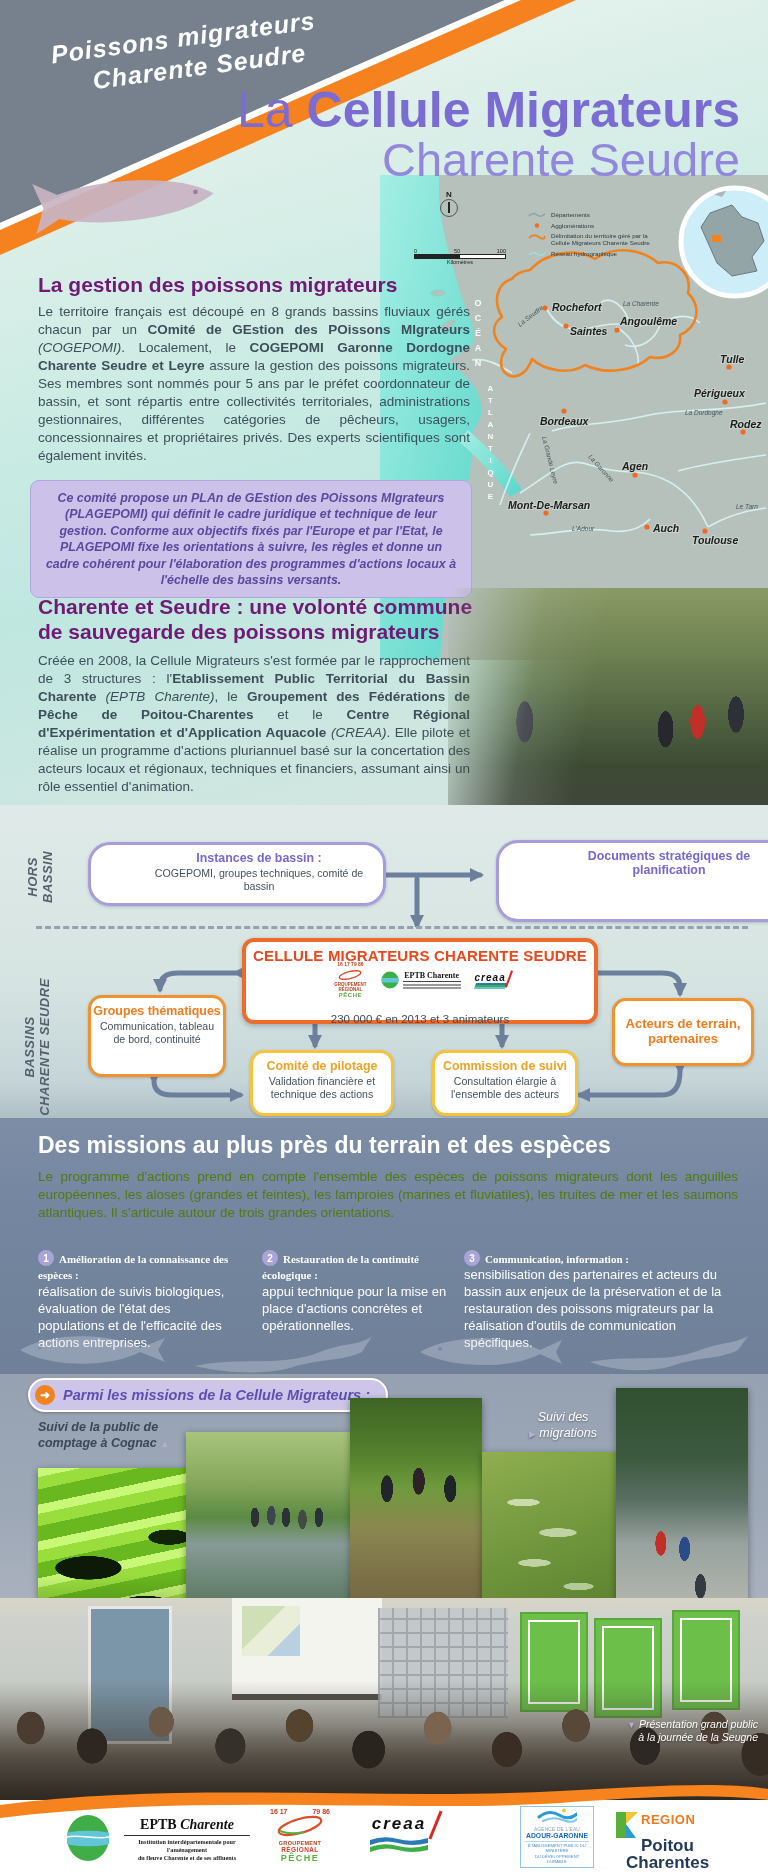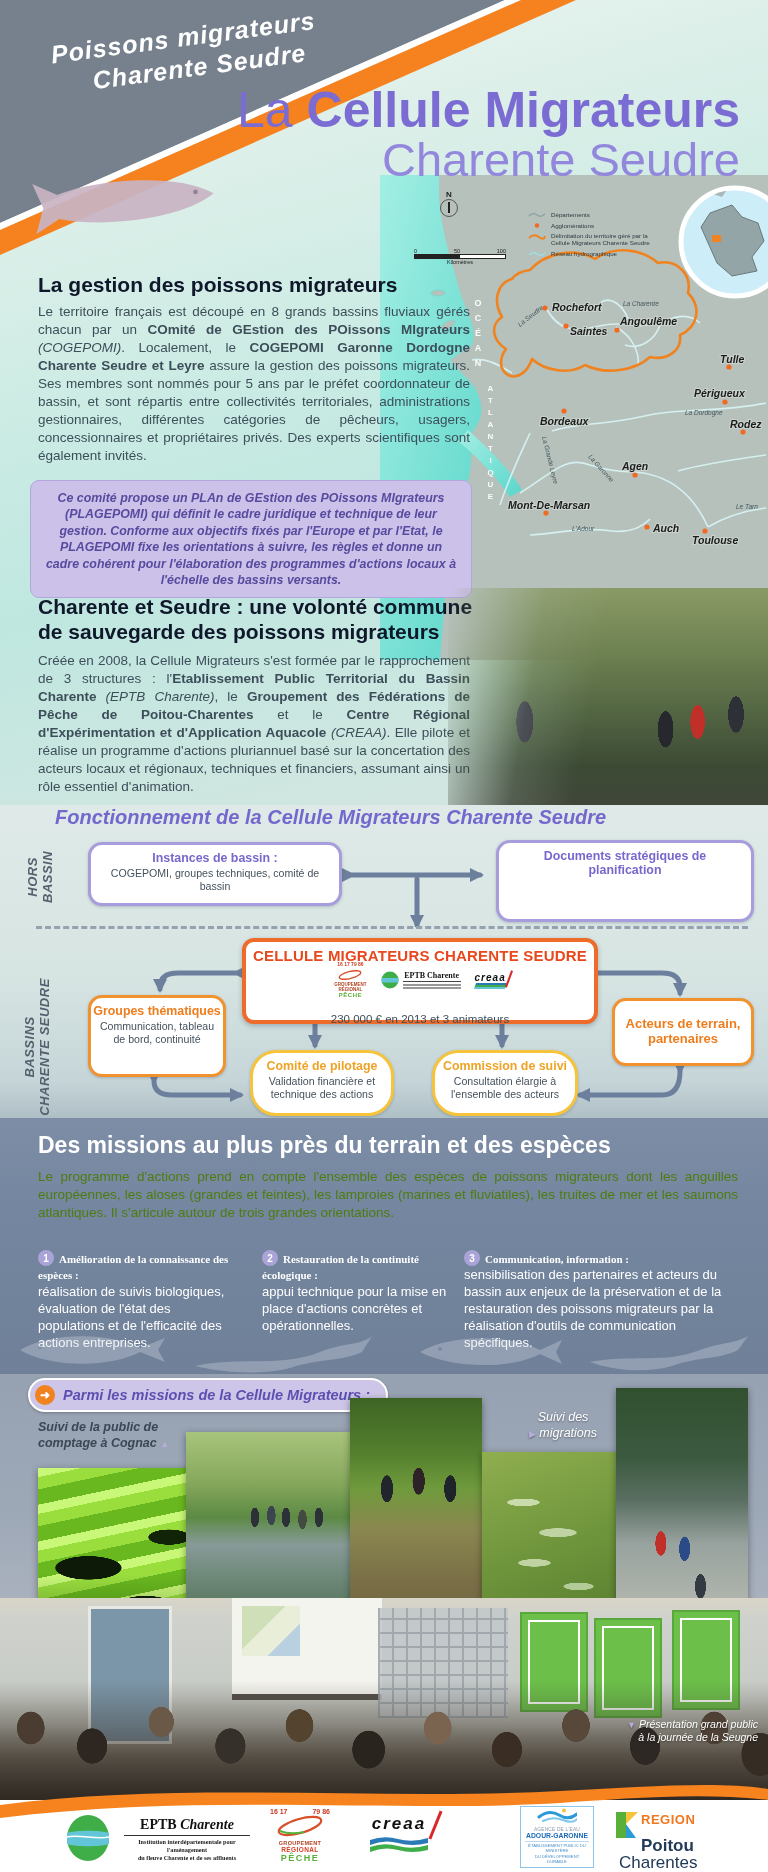--- a/index.html
+++ b/index.html
@@ -36,21 +36,21 @@
   .compass{position:absolute;left:438px;top:190px;width:22px;text-align:center;color:#222;}
   .compass .n{font-size:8px;font-weight:bold;}
   .compass .circ{width:16px;height:16px;border:1px solid #555;border-radius:50%;margin:0 auto;position:relative;}
   .compass .needle{position:absolute;left:6.5px;top:2px;width:2px;height:11px;background:#222;}
   .scalebar{position:absolute;left:414px;top:247px;width:92px;font-size:5.5px;color:#222;text-align:center;}
   .scalebar .bar{display:flex;height:3px;border:1px solid #222;}
   .scalebar .bar i{flex:1;}
   .scalebar .b1{background:#222;} .scalebar .b2{background:#fff;}
   .scalebar .ticks{display:flex;justify-content:space-between;margin-top:1px;}
   
-  .h2{position:absolute;left:38px;width:440px;color:#0f172a;font-size:21px;font-weight:bold;line-height:1.2;}
+  .h2{position:absolute;left:38px;width:440px;color:#701a75;font-size:21px;font-weight:bold;line-height:1.2;}
   .para{position:absolute;left:38px;width:432px;color:#3d4e5a;font-size:13.5px;line-height:1.33;text-align:justify;}
   .purple-box{position:absolute;left:30px;top:480px;width:412px;padding:9px 14px;
     background:#ccc2e9;border:1px solid #b3a6df;border-radius:9px;
     color:#584a9e;font-size:12.4px;font-style:italic;font-weight:bold;text-align:center;line-height:1.32;}
   
   .photo-stream{position:absolute;left:448px;top:588px;width:320px;height:372px;
     -webkit-mask-image:linear-gradient(100deg,transparent 1%,rgba(0,0,0,.85) 26%,#000 42%);
     mask-image:linear-gradient(100deg,transparent 1%,rgba(0,0,0,.85) 26%,#000 42%);}
   .photo-stream .inner{width:100%;height:100%;
     background:
@@ -66,25 +66,25 @@
     mask-image:linear-gradient(180deg,#000 72%,transparent 99%);}
   
   .flow-bg{position:absolute;left:0;top:805px;width:768px;height:313px;
     background:linear-gradient(180deg,#dfeae8 0%,#d6e4e2 55%,#c6d5d8 88%,#aebfc6 100%);}
   .flow-title{position:absolute;left:55px;top:806px;color:#7467cd;font-size:20px;font-weight:bold;font-style:italic;}
   .rot-label{position:absolute;color:#55616e;font-style:italic;font-weight:bold;font-size:13px;
     text-align:center;line-height:1.15;letter-spacing:.5px;}
   .fbox{position:absolute;background:#fff;text-align:center;box-shadow:0 1px 3px rgba(40,60,80,.25);}
   .fbox .ft{font-weight:bold;font-size:12.4px;line-height:1.15;padding-top:6px;}
   .fbox .fb{color:#45525e;font-size:10.6px;line-height:1.22;padding:2px 8px 5px;}
-  .fbox.purple{border:3px solid #a79ddd;border-radius:14px;}
+  .fbox.purple{border:3px solid #a79ddd;border-radius:22px;padding-left:44px;}
   .fbox.purple .ft{color:#7668cd;}
   .fbox.orange{border:3px solid #f0922e;border-radius:14px;}
   .fbox.orange .ft{color:#ee7d1e;}
-  .fbox.yellow{border:3px solid #f5c33c;border-radius:26px;}
+  .fbox.yellow{border:3px solid #f5c33c;border-radius:14px;}
   .fbox.yellow .ft{color:#efa325;}
   .cellule{position:absolute;left:242px;top:938px;width:348px;height:78px;background:#fff;
     border:4px solid #ee6b2a;border-radius:12px;box-shadow:0 2px 5px rgba(40,60,80,.3);text-align:center;}
   .cellule .ct{color:#e8481c;font-size:15px;font-weight:bold;letter-spacing:.2px;margin-top:5px;}
   .cellule .logos{display:flex;justify-content:center;align-items:center;gap:14px;height:30px;margin-top:1px;}
   .cellule .fund{color:#3d4e5a;font-size:11.5px;margin-top:18px;}
   .mini-eptb{display:flex;align-items:center;gap:4px;}
   .mini-eptb .txt{font-family:"Liberation Serif",serif;font-size:8px;font-weight:bold;color:#111;border-bottom:1px solid #444;padding-bottom:1px;}
   .mini-bars i{display:block;width:58px;height:2px;background:#999;margin-top:1.5px;}
   .mini-creaa{font-size:10px;font-weight:bold;font-style:italic;color:#111;letter-spacing:1px;position:relative;}
@@ -197,21 +197,21 @@
   .creaa .slash{position:absolute;right:2px;top:-4px;width:2.5px;height:30px;background:#d8282a;transform:rotate(22deg);}
   .agence{position:absolute;left:520px;top:1806px;width:72px;height:60px;border:1px solid #8fc3e8;
     background:#fff;text-align:center;font-size:5px;color:#6a7a88;}
   .agence .a1{font-size:4.8px;letter-spacing:.2px;color:#8a9aa8;margin-top:1px;}
   .agence .a2{font-size:6.8px;font-weight:bold;color:#1a6ab8;}
   .agence .a3{font-size:4.2px;color:#4a90c8;line-height:1.25;border-top:1px solid #bcd8ee;margin:2px 4px 0;padding-top:1px;}
   .region{position:absolute;left:616px;top:1812px;width:120px;}
   .region .r1{display:flex;align-items:flex-start;gap:3px;}
   .region .rg{color:#f07820;font-weight:bold;font-size:13px;letter-spacing:.5px;}
   .region .rp{color:#223a58;font-weight:bold;font-size:17px;line-height:.95;margin-left:25px;}
-  .region .rc{color:#223a58;font-size:17px;font-weight:normal;border-bottom:1px solid #223a58;display:inline-block;margin-left:3px;line-height:1.05;}
+  .region .rc{color:#223a58;font-size:17px;font-weight:bold;border-bottom:1px solid #223a58;display:inline-block;margin-left:10px;line-height:1.05;}
 </style>
 </head>
 <body>
 
 <div id="poster">
 
   <div class="bg-top"></div>
 
   <svg class="map" viewBox="0 0 388 485">
     <defs>
@@ -370,21 +370,20 @@
     <div>Charente et Seudre : une volonté commune</div>
     <div>de sauvegarde des poissons migrateurs</div>
   </div>
   <div class="para" style="top:652px;"><span>Créée en 2008, la Cellule Migrateurs s'est formée par le rapprochement de 3 structures : l'</span><b>Etablissement Public Territorial du Bassin Charente</b><i> (EPTB Charente)</i><span>, le </span><b>Groupement des Fédérations de Pêche de Poitou-Charentes</b><span> et le </span><b>Centre Régional d'Expérimentation et d'Application Aquacole</b><i> (CREAA)</i><span>. Elle pilote et réalise un programme d'actions pluriannuel basé sur la concertation des acteurs locaux et régionaux, techniques et financiers, assumant ainsi un rôle essentiel d'animation.</span></div>
 
   <div class="photo-stream">
       <div class="inner"></div>
     </div>
 
   <div class="flow-bg"></div>
-  <div class="flow-title">Fonctionnement de la Cellule Migrateurs Charente Seudre</div>
 
   <div class="rot-label" style="left:-14px;top:862px;width:110px;transform:rotate(-90deg);">
     <div>HORS</div>
       <div>BASSIN</div>
   </div>
   <div class="rot-label" style="left:-48px;top:1032px;width:172px;transform:rotate(-90deg);">
     <div>BASSINS</div>
       <div>CHARENTE SEUDRE</div>
   </div>
 

